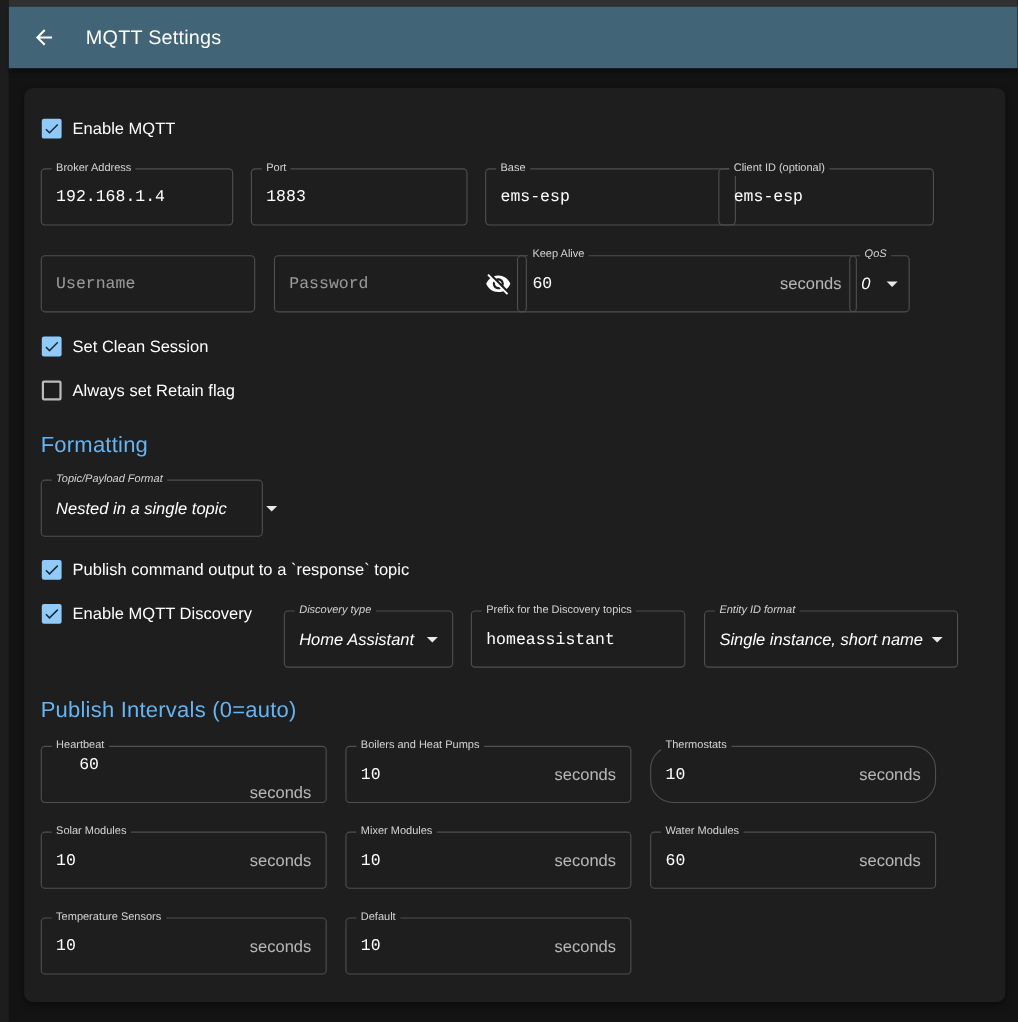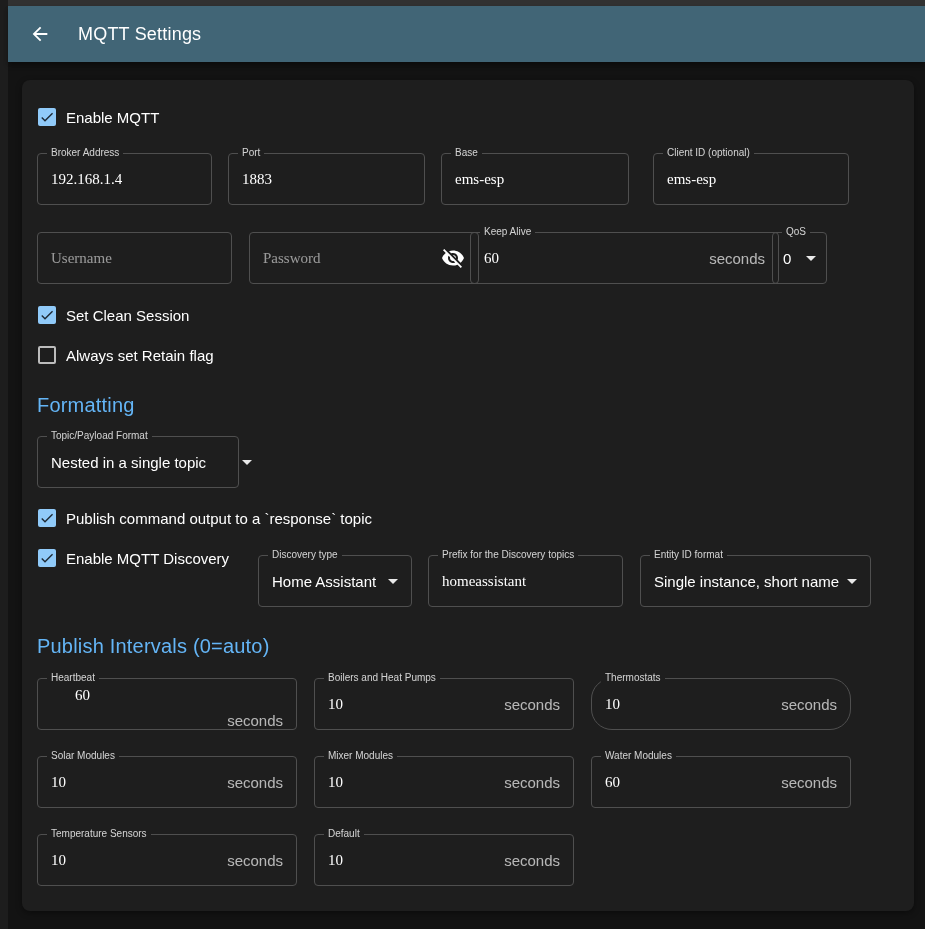--- a/index.html
+++ b/index.html
@@ -18,27 +18,27 @@
   .checkbox{width:18px;height:18px;border-radius:2px;flex:0 0 18px;display:flex;
     align-items:center;justify-content:center;cursor:pointer;box-sizing:border-box;}
   .checkbox.checked{background:#90caf9;}
   .checkbox.unchecked{border:2px solid rgba(255,255,255,.7);background:transparent;}
   .cb-label{color:#fff;font-size:15px;margin-left:10px;white-space:nowrap;}
   .field{position:absolute;height:52px;border:1px solid #4f4f4f;border-radius:4px;
     box-sizing:border-box;display:flex;align-items:center;padding:0 13px;background:transparent;}
   .flabel{position:absolute;top:-8px;left:9px;font-size:10px;line-height:14px;
     color:rgba(255,255,255,.8);background:#1e1e1e;padding:0 4px;white-space:nowrap;}
   .field input{background:transparent;border:none;outline:none;color:#fff;font-size:15px;
-    font-family:Liberation Serif, serif;flex:1;min-width:0;padding:0;}
+    font-family:Liberation Mono, monospace;flex:1;min-width:0;padding:0;}
   .field input::placeholder{color:rgba(255,255,255,.55);opacity:1;}
   .suffix{color:rgba(255,255,255,.68);font-size:15px;margin-left:auto;white-space:nowrap;}
   .select-value{color:#fff;font-size:15px;white-space:nowrap;}
   .caret{width:0;height:0;border-left:5px solid transparent;border-right:5px solid transparent;
     border-top:5px solid rgba(255,255,255,.9);margin-left:auto;}
-  .select{cursor:pointer;}
+  .select{cursor:pointer;font-style:italic;}
   .heading{position:absolute;color:#64b5f6;font-size:20px;font-weight:400;letter-spacing:.2px;}
   .eye-btn{margin-left:auto;}
   svg{display:block;}
 </style>
 </head>
 <body>
 
 <div class="edge-left"></div>
 <div class="edge-top"></div>
 
@@ -67,21 +67,21 @@
   </div>
 
   <div class="field" style="left:15px;top:73px;width:175px;">
     <span class="flabel">Broker Address</span>
     <input value="192.168.1.4" style="">
   </div>
   <div class="field" style="left:206px;top:73px;width:197px;">
     <span class="flabel">Port</span>
     <input value="1883" style="">
   </div>
-  <div class="field" style="left:419px;top:73px;width:188px;">
+  <div class="field" style="left:419px;top:73px;width:228px;">
     <span class="flabel">Base</span>
     <input value="ems-esp" style="">
   </div>
   <div class="field" style="left:631px;top:73px;width:196px;">
     <span class="flabel">Client ID (optional)</span>
     <input value="ems-esp" style="">
   </div>
 
   <div class="field" style="left:15px;top:152px;width:195px;">
     <input placeholder="Username" style="">

